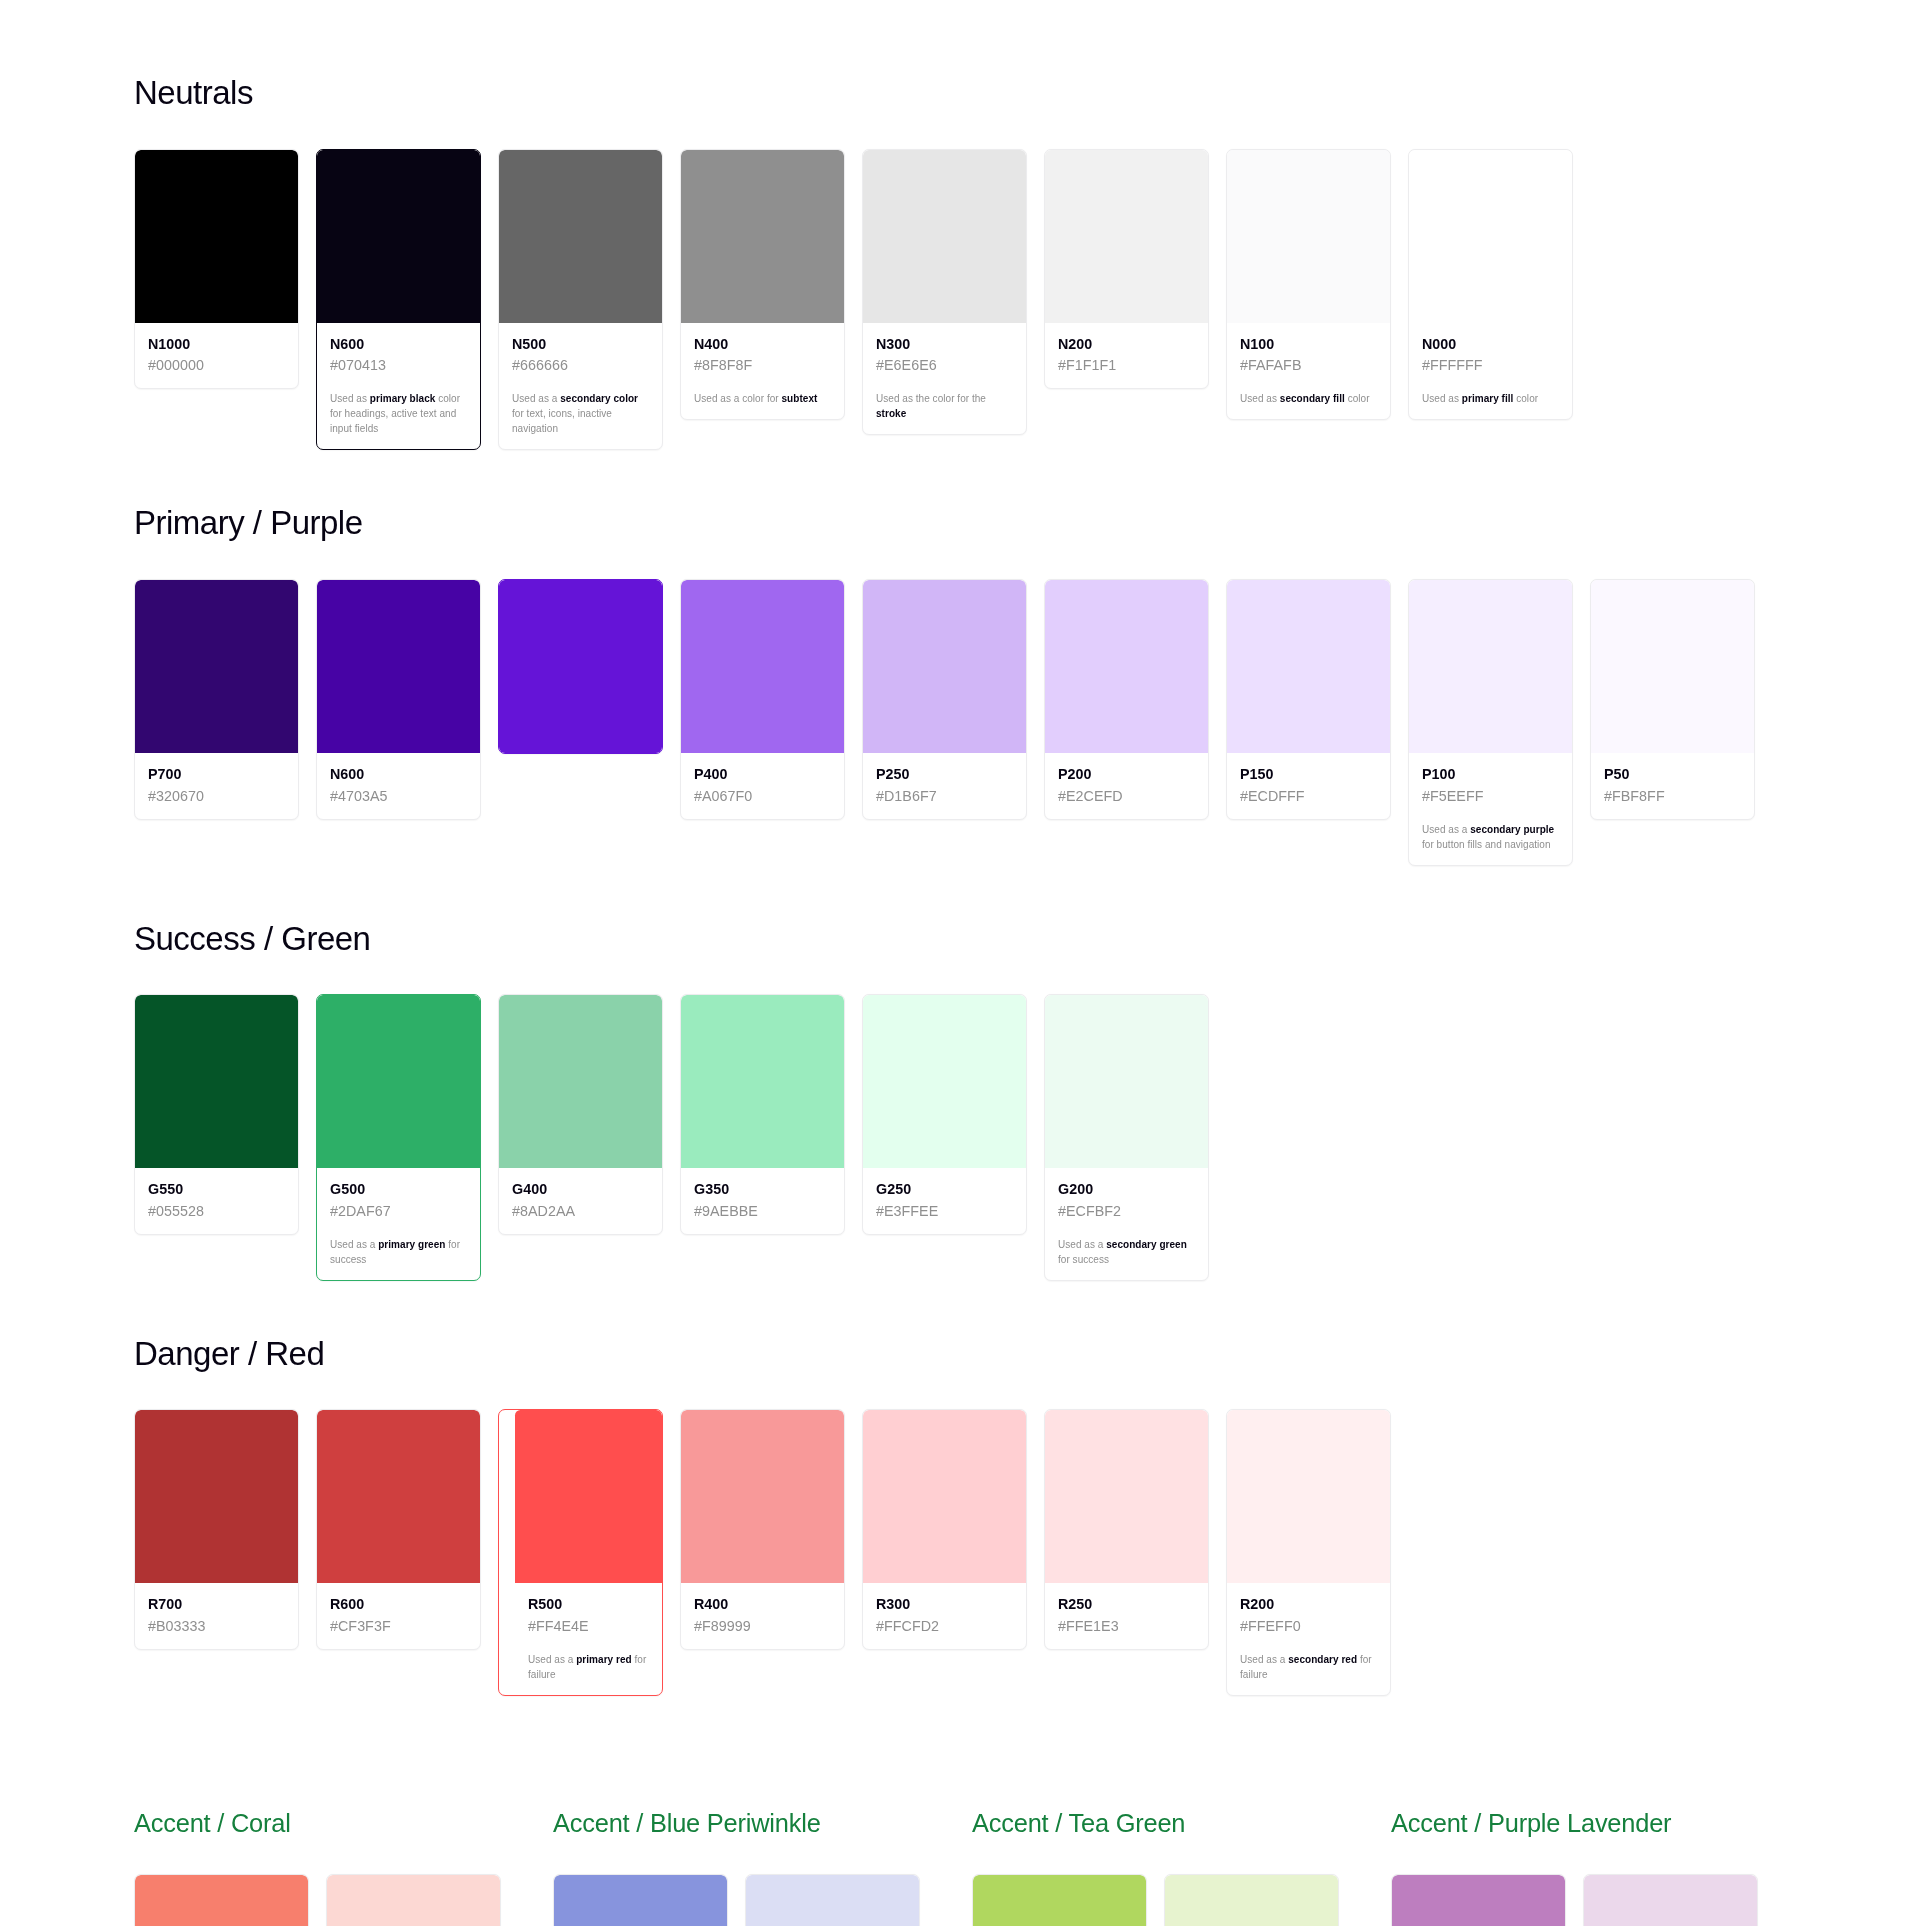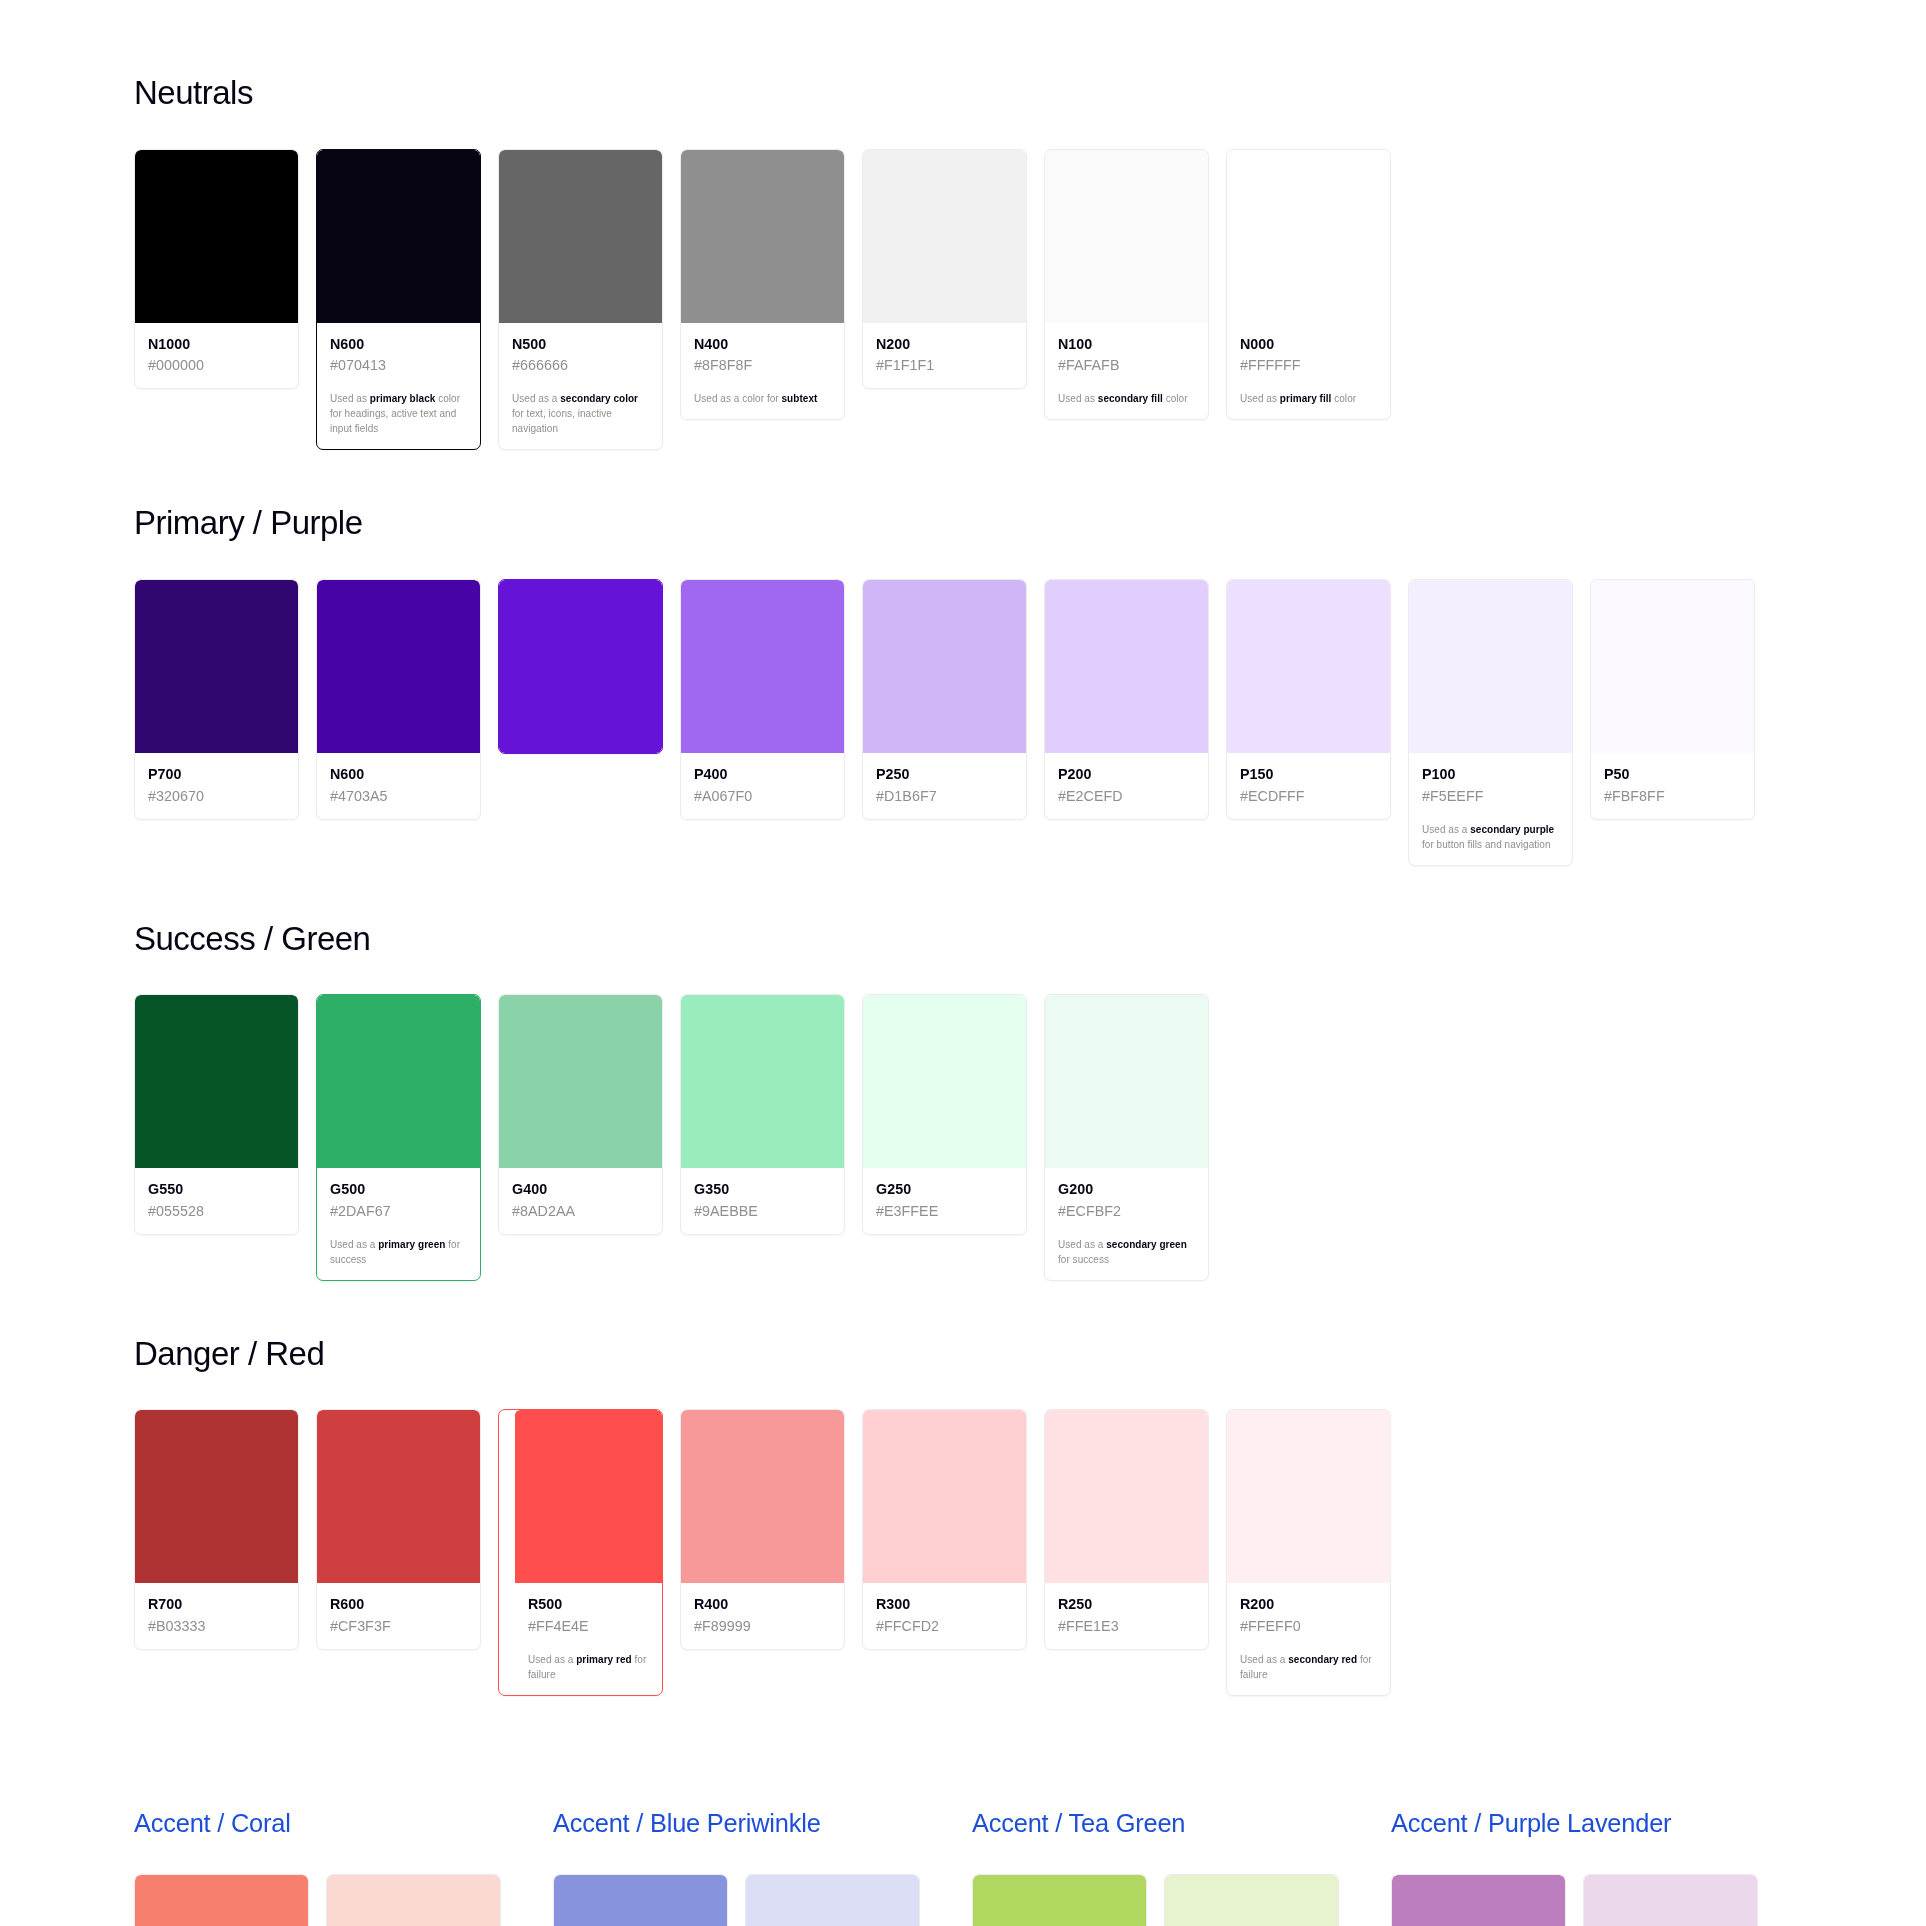--- a/index.html
+++ b/index.html
@@ -105,21 +105,21 @@
     gap: 0;
     align-items: flex-start;
   }
   .accent-group {
     width: 419px;
     flex: 0 0 auto;
   }
   .accent-title {
     font-size: 25.4px;
     font-weight: 400;
-    color: #1d4ed8;
+    color: #15803d;
     letter-spacing: -0.2px;
     line-height: 1.1;
     margin-bottom: 36px;
   }
   .accent-row { display: flex; flex-direction: row; gap: 17px; }
 
   .accent-swatch { width: 175px; }
   .accent-swatch .swatch-color { height: 173px; }
 
   .gap-xl { height: 56px; }
@@ -160,20 +160,28 @@
             </div>
             <div class="swatch">
               <div class="swatch-color" style="background: rgb(143, 143, 143);"></div>
               <div class="swatch-meta">
                 <div class="swatch-name">N400</div>
                 <div class="swatch-hex">#8F8F8F</div>
                 <div class="swatch-desc">Used as a color for <b>subtext</b></div>
               </div>
             </div>
             <div class="swatch">
+              <div class="swatch-color" style="background: rgb(230, 230, 230);"></div>
+              <div class="swatch-meta">
+                <div class="swatch-name">N300</div>
+                <div class="swatch-hex">#E6E6E6</div>
+                <div class="swatch-desc">Used as the color for the <b>stroke</b></div>
+              </div>
+            </div>
+            <div class="swatch">
               <div class="swatch-color" style="background: rgb(241, 241, 241);"></div>
               <div class="swatch-meta">
                 <div class="swatch-name">N200</div>
                 <div class="swatch-hex">#F1F1F1</div>
               </div>
             </div>
             <div class="swatch">
               <div class="swatch-color" style="background: rgb(250, 250, 251);"></div>
               <div class="swatch-meta">
                 <div class="swatch-name">N100</div>

